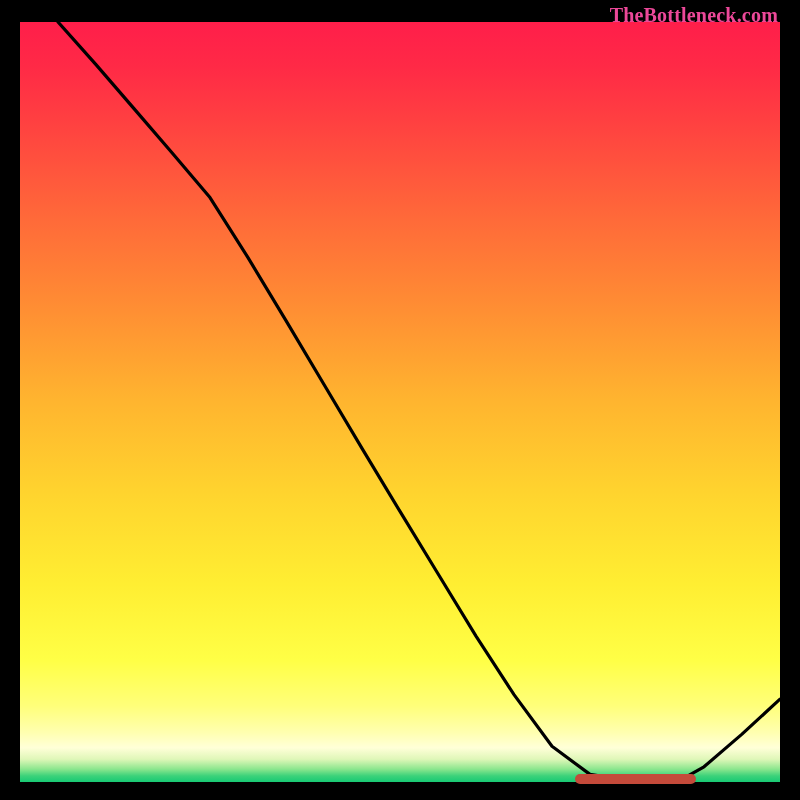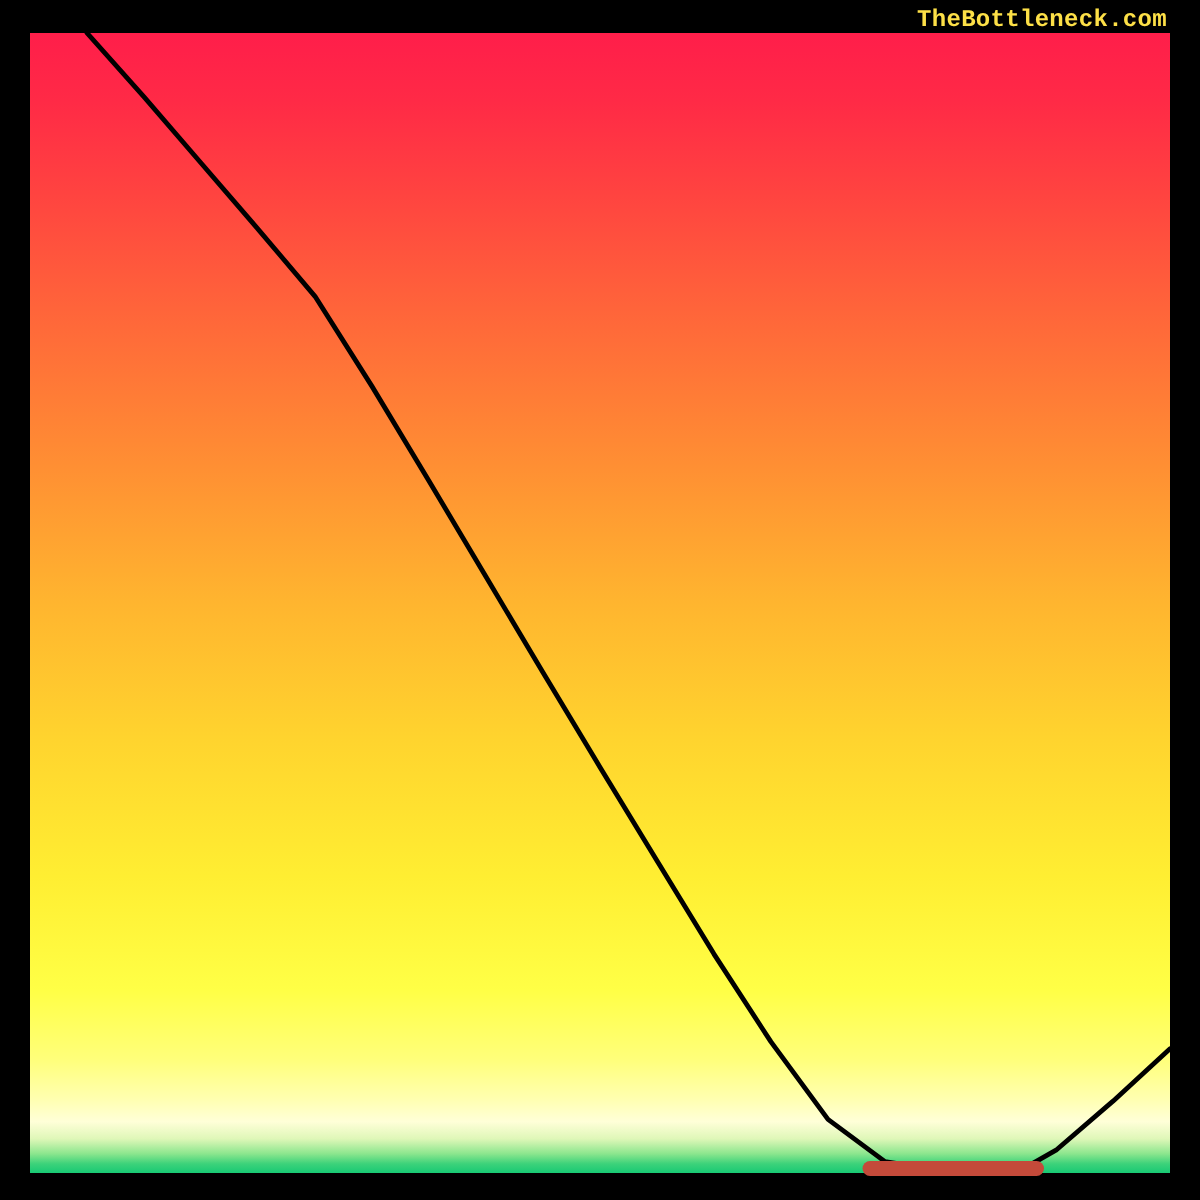--- a/index.html
+++ b/index.html
@@ -7,24 +7,24 @@
   .frame {
     position: absolute;
     top: 0; left: 0;
     width: 800px; height: 800px;
     background: #000;
   }
   .watermark {
     position: absolute;
     top: 4px;
     right: 22px;
-    font-family: Liberation Mono, monospace;
+    font-family: Liberation Serif, serif;
     font-weight: 700;
-    font-size: 16px;
-    color: #fde047;
+    font-size: 20px;
+    color: #ec4899;
     letter-spacing: 0.2px;
   }
   .plot {
     position: absolute;
     left: 20px;
     top: 22px;
     width: 760px;
     height: 760px;
   }
   .gradient {

